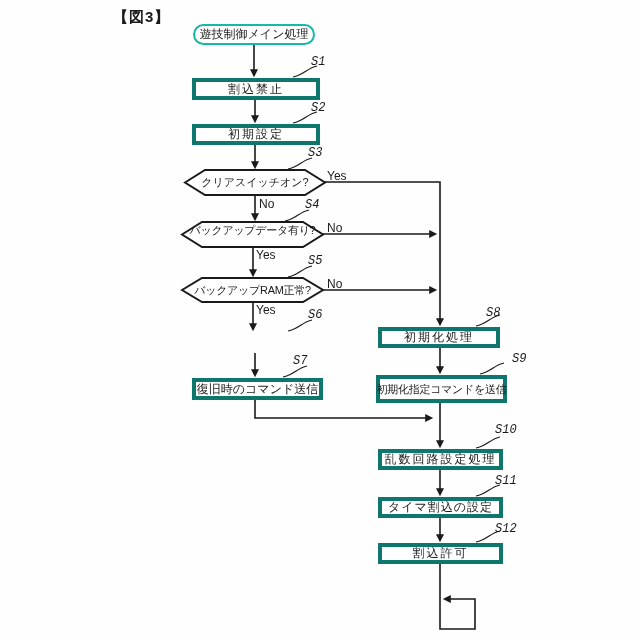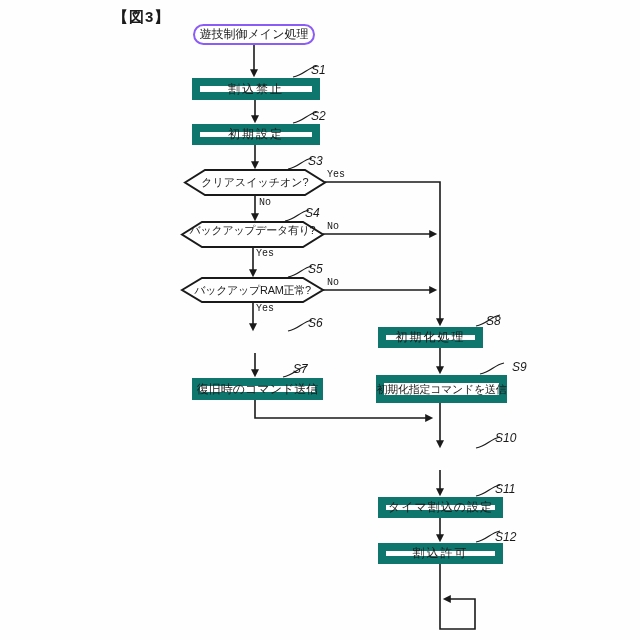--- a/index.html
+++ b/index.html
@@ -2,28 +2,28 @@
 <html><head>
 <meta charset="utf-8">
 <style>
   html,body{margin:0;padding:0;background:#fff;}
   .page{position:relative;width:640px;height:640px;background:#fefefe;overflow:hidden;
         font-family:"Liberation Sans","DejaVu Sans",sans-serif;color:#1a1a1a;}
   .fig-label{position:absolute;left:113px;top:8px;font-size:15px;font-weight:bold;letter-spacing:1px;}
   .diagram-svg{position:absolute;left:0;top:0;}
   .node{position:absolute;display:flex;align-items:center;justify-content:center;
         box-sizing:border-box;background:#fff;font-size:12px;white-space:nowrap;}
-  .proc{border:8px solid #0f766e;}
-  .terminal{border:2px solid #8b5cf6;border-radius:11px;}
+  .proc{border:4px solid #0f766e;}
+  .terminal{border:2px solid #14b8a6;border-radius:11px;}
   .hexlabel{position:absolute;display:flex;align-items:center;justify-content:center;
         font-size:11px;white-space:nowrap;background:transparent;}
-  .stepref{position:absolute;font-family:Liberation Sans, sans-serif;
-        font-style:italic;font-size:12px;white-space:nowrap;margin-top:8px;}
-  .branch{position:absolute;font-family:Liberation Mono, monospace;
-        font-size:10px;white-space:nowrap;}
+  .stepref{position:absolute;font-family:Liberation Mono, monospace;
+        font-style:italic;font-size:12px;white-space:nowrap;}
+  .branch{position:absolute;font-family:Liberation Sans, sans-serif;
+        font-size:12px;white-space:nowrap;}
   .ls1{letter-spacing:2px;}
   .fs11{font-size:11px;letter-spacing:-0.3px;}
 </style>
 </head>
 <body>
 
 <div class="page">
 
   <div class="fig-label">【図3】</div>
 
@@ -81,25 +81,28 @@
 
   <div class="node proc ls1" style="left:192px;top:78px;width:128px;height:22px;">
     <span>割込禁止</span>
   </div>
   <div class="node proc ls1" style="left:192px;top:124px;width:128px;height:21px;">
     <span>初期設定</span>
   </div>
   <div class="node proc" style="left:192px;top:378px;width:131px;height:22px;">
     <span>復旧時のコマンド送信</span>
   </div>
-  <div class="node proc ls1" style="left:378px;top:327px;width:105px;height:21px;text-align:right;">
+  <div class="node proc ls1" style="left:378px;top:327px;width:122px;height:21px;text-align:right;">
     <span>初期化処理</span>
   </div>
   <div class="node proc fs11" style="left:376px;top:375px;width:131px;height:28px;">
     <span>初期化指定コマンドを送信</span>
+  </div>
+  <div class="node proc ls1" style="left:378px;top:449px;width:125px;height:21px;">
+    <span>乱数回路設定処理</span>
   </div>
   <div class="node proc" style="left:378px;top:497px;width:125px;height:21px;letter-spacing:1px;">
     <span>タイマ割込の設定</span>
   </div>
   <div class="node proc ls1" style="left:378px;top:543px;width:125px;height:21px;">
     <span>割込許可</span>
   </div>
 
   <div class="hexlabel" style="left:187px;top:171px;width:136px;height:23px;">
     <span>クリアスイッチオン?</span>

